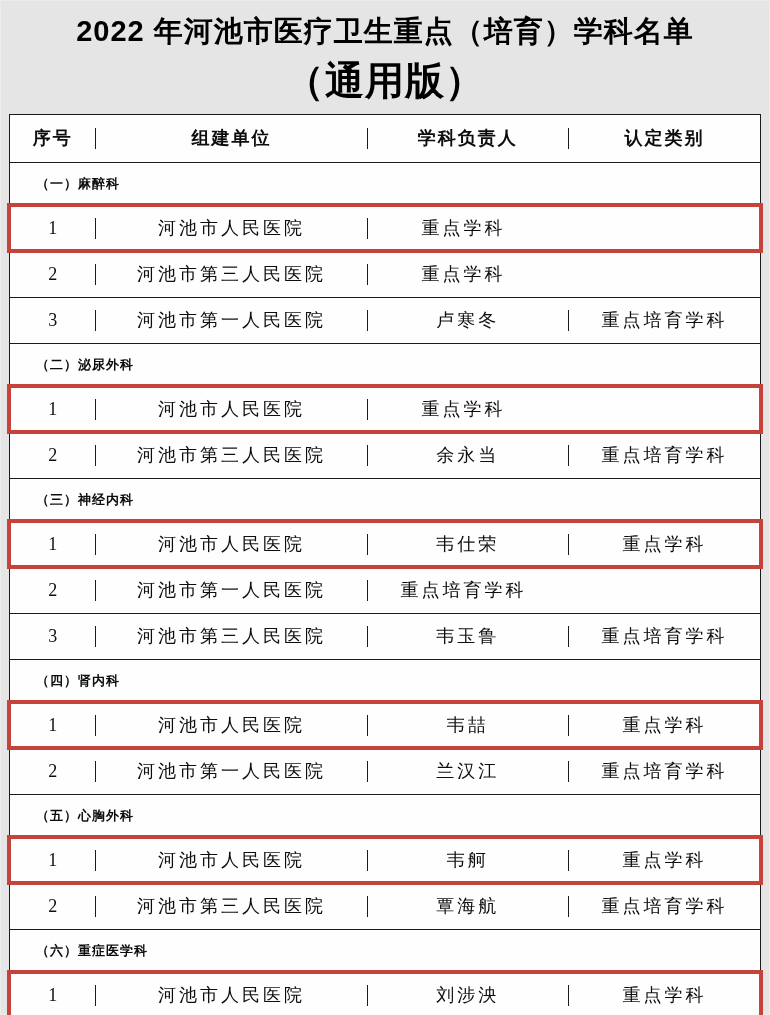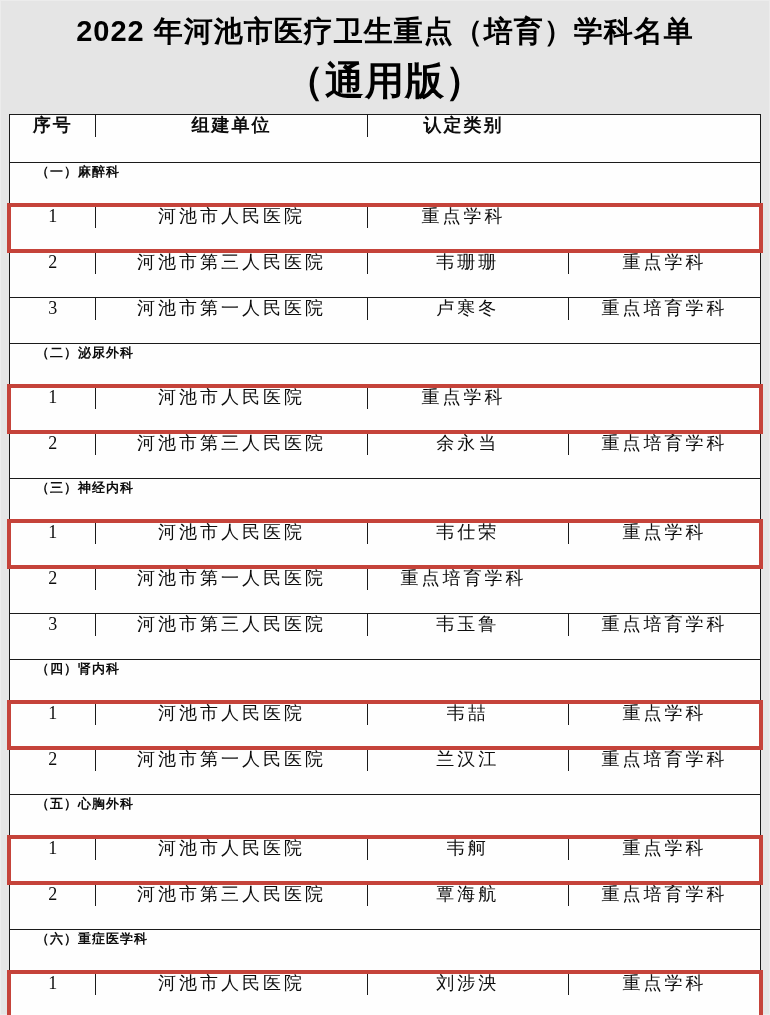--- a/index.html
+++ b/index.html
@@ -24,21 +24,21 @@
     color:#000;
     letter-spacing:1px;
   }
   .title-line1 { font-size:29px; padding-top:13px; line-height:34px; }
   .title-line2 { font-size:39px; padding-top:16px; padding-bottom:16px; line-height:34px; }
 
   .table {
     border:1.5px solid #1b1b1b;
     background:#fefefe;
   }
-  .row { display:flex; align-items:flex-start; border-top:1px solid #1b1b1b; position:relative;font-family:Liberation Serif, serif; }
+  .row { display:flex; align-items:center; border-top:1px solid #1b1b1b; position:relative;font-family:Liberation Serif, serif; }
   .row:first-child { border-top:none; }
   .cell {
     display:flex; align-items:center; justify-content:center;
     border-right:1px solid #1b1b1b;
     text-align:center;
     font-size:18px;
     letter-spacing:3px;
     line-height:1.2;
   }
   .cell:last-child { border-right:none; }
@@ -76,35 +76,35 @@
 
 <div class="page">
   <div class="title title-line1">2022 年河池市医疗卫生重点（培育）学科名单</div>
   <div class="title title-line2">（通用版）</div>
 
   <div class="table">
 
     <div class="row head">
       <div class="cell c-seq">序号</div>
       <div class="cell c-unit">组建单位</div>
+      <div class="cell c-leader">学科负责人</div>
       <div class="cell c-cat">认定类别</div>
     </div>
 
     <div class="row section">
       <div class="section-label">（一）麻醉科</div>
     </div>
     <div class="row data hl">
       <div class="cell c-seq">1</div>
       <div class="cell c-unit">河池市人民医院</div>
       <div class="cell c-cat">重点学科</div>
     </div>
     <div class="row data">
       <div class="cell c-seq">2</div>
       <div class="cell c-unit">河池市第三人民医院</div>
-      <div class="cell c-leader">韦珊珊</div>
       <div class="cell c-cat">重点学科</div>
     </div>
     <div class="row data">
       <div class="cell c-seq">3</div>
       <div class="cell c-unit">河池市第一人民医院</div>
       <div class="cell c-leader">卢寒冬</div>
       <div class="cell c-cat">重点培育学科</div>
     </div>
 
     <div class="row section">

